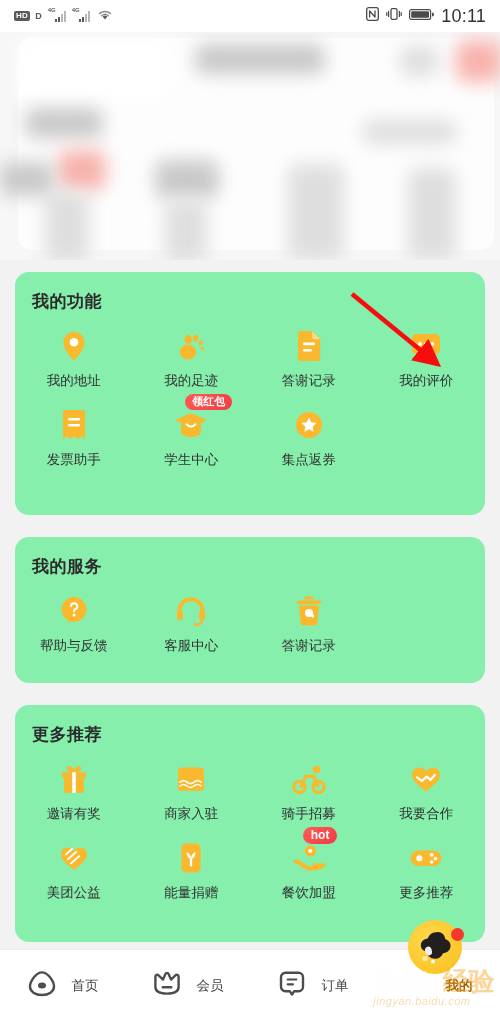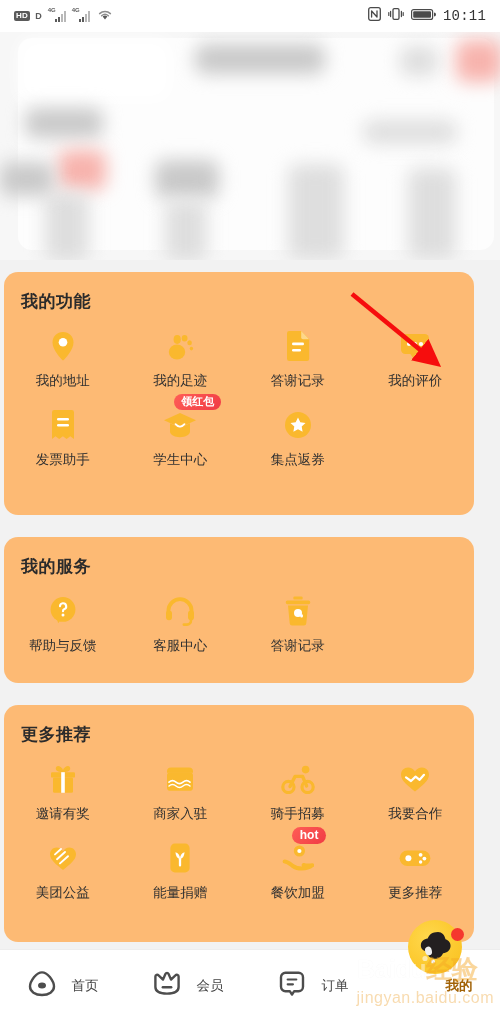--- a/index.html
+++ b/index.html
@@ -35,21 +35,21 @@
   }
   .vo-letter { font-size: 9px; font-weight: bold; color: #5a5a5a; }
   .sig { display: flex; align-items: flex-end; gap: 1px; height: 12px; position: relative; }
   .sig .g { font-size: 6px; color: #5a5a5a; position: absolute; top: -3px; left: -7px; font-weight: bold; }
   .sig i { display: block; width: 2px; background: #9a9a9a; }
   .sig i.b1 { height: 3px; background:#5a5a5a; }
   .sig i.b2 { height: 5px; background:#5a5a5a; }
   .sig i.b3 { height: 8px; background:#b8b8b8;}
   .sig i.b4 { height: 11px; background:#b8b8b8;}
   .sig-wrap { position: relative; padding-left: 8px; }
-  .clock { font-size: 14px; color: #333; letter-spacing: .2px; font-family: Liberation Mono, monospace; }
+  .clock { font-size: 18px; color: #333; letter-spacing: .2px; }
 
   
   .blur-top {
     position: absolute; top: 32px; left: 0;
     width: 500px; height: 228px;
     overflow: hidden;
     background: #f7f7f7;
   }
   .blur-card {
     position: absolute; left: 18px; top: 6px;
@@ -59,22 +59,22 @@
   }
   .bb { position: absolute; filter: blur(9px); border-radius: 10px; }
   .bb.g { background: #c9c9c9; }
   .bb.l { background: #dedede; }
   .bb.r { background: #f7b3ad; }
   .bb.w { background: #ffffff; }
 
   
   .card {
     position: absolute;
-    left: 4px; width: 470px;
-    background: #fdba74;
+    left: 15px; width: 470px;
+    background: #86efac;
     border-radius: 14px;
   }
   .card-title {
     font-size: 17px; font-weight: bold; color: #2b2b2b;
     padding: 18px 0 0 17px; letter-spacing: .5px;
   }
   .grid {
     display: flex; flex-wrap: wrap;
     padding: 4px 0 0 0;
   }
@@ -130,21 +130,21 @@
     width: 13px; height: 13px; border-radius: 50%;
     background: #f5372e;
   }
   .watermark {
     position: absolute; right: 6px; bottom: 14px;
     z-index: 26; opacity: .45; pointer-events: none;
     user-select: none;
   }
   .wm-main { font-size: 26px; font-weight: bold; color: #ffffff; letter-spacing: -.5px; line-height: 1; text-shadow: 0 0 1px rgba(0,0,0,.12); }
   .wm-main .cn { color: #f5a623; }
-  .wm-sub { font-size: 16px; color: #f0b050; letter-spacing: .5px; margin-top: 7px; }
+  .wm-sub { font-size: 11px; color: #f0b050; letter-spacing: .5px; margin-top: 1px; font-style: italic; }
 </style>
 </head>
 <body>
 
 <div id="screen">
 
   <div class="statusbar">
     <div class="sb-left">
       <span class="hd-badge">HD</span>
       <span class="vo-letter">D</span>

